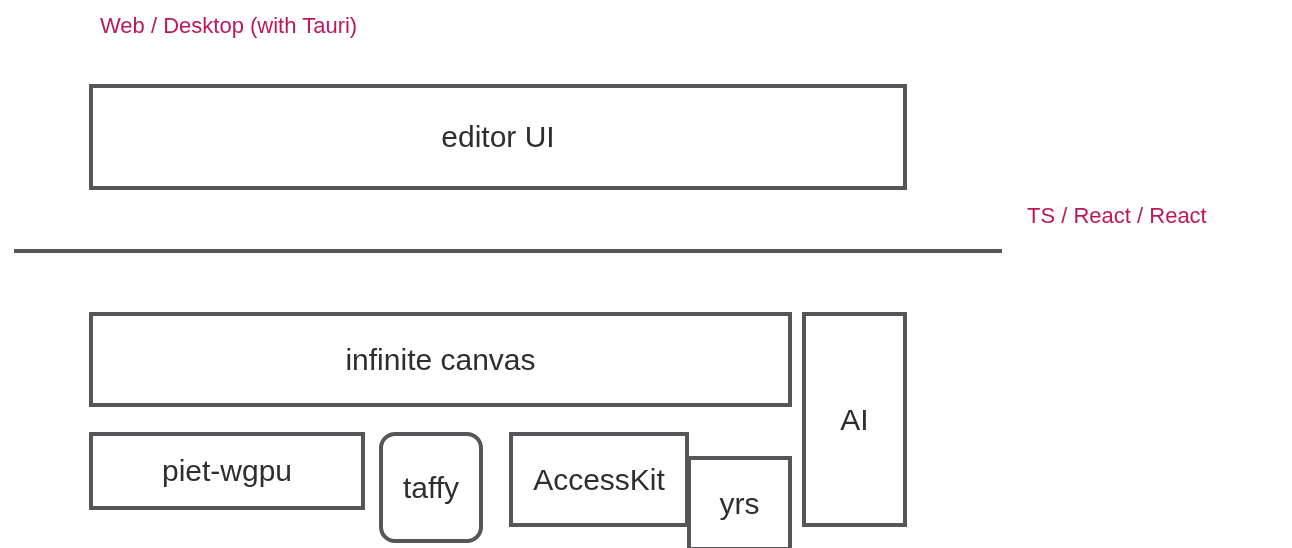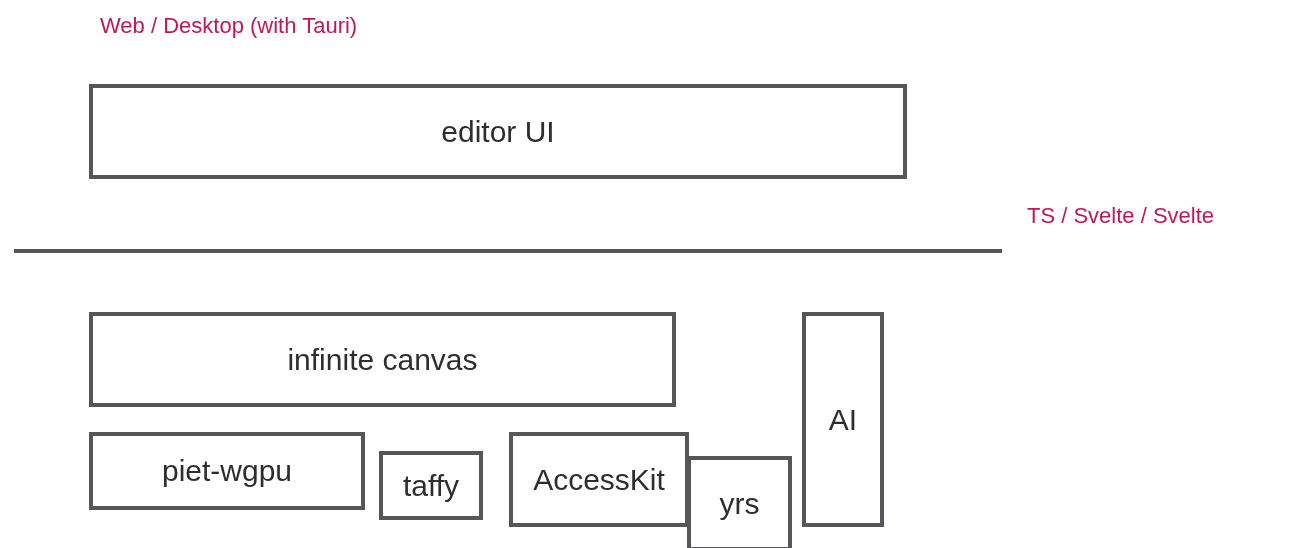--- a/index.html
+++ b/index.html
@@ -35,43 +35,43 @@
     color: #2e2e30;
     white-space: nowrap;
   }
   .divider {
     position: absolute;
     background: #56565a;
   }
 
   
   #top-label        { left: 100px; top: 8px; }
-  #editor-ui-box    { left: 89px;  top: 84px;  width: 818px; height: 95px; }
+  #editor-ui-box    { left: 89px;  top: 84px;  width: 818px; height: 106px; }
   #layer-divider    { left: 14px;  top: 249px; width: 988px; height: 4px; }
   #ts-label         { left: 1027px; top: 198px; }
   #rust-label       { left: 1027px; top: 270px; }
-  #infinite-canvas-box { left: 89px;  top: 312px; width: 587px; height: 95px; }
-  #ai-box           { left: 802px; top: 312px; width: 82px; height: 215px; justify-content: center; }
+  #infinite-canvas-box { left: 89px;  top: 312px; width: 703px; height: 95px; }
+  #ai-box           { left: 802px; top: 312px; width: 105px; height: 215px; justify-content: center; }
   #piet-wgpu-box    { left: 89px;  top: 432px; width: 276px; height: 78px; }
-  #taffy-box        { left: 379px; top: 451px; width: 104px; height: 69px; }
+  #taffy-box        { left: 379px; top: 432px; width: 104px; height: 111px; border-radius: 16px; }
   #accesskit-box    { left: 497px; top: 432px; width: 180px; height: 95px; margin-left: 12px; }
   #yrs-box          { left: 687px; top: 432px; width: 105px; height: 95px; margin-top: 24px; }
 </style>
 </head>
 <body>
 
 <div id="stage">
 
   <div id="top-label" class="diagram-label">Web / Desktop (with Tauri)</div>
 
   <div id="editor-ui-box" class="box">
     <span>editor UI</span>
   </div>
 
-  <div id="ts-label" class="diagram-label">TS / Svelte / Svelte</div>
+  <div id="ts-label" class="diagram-label">TS / React / React</div>
 
   <div id="layer-divider" class="divider"></div>
 
 
   <div id="infinite-canvas-box" class="box">
     <span>infinite canvas</span>
   </div>
 
   <div id="ai-box" class="box">
     <span>AI</span>

